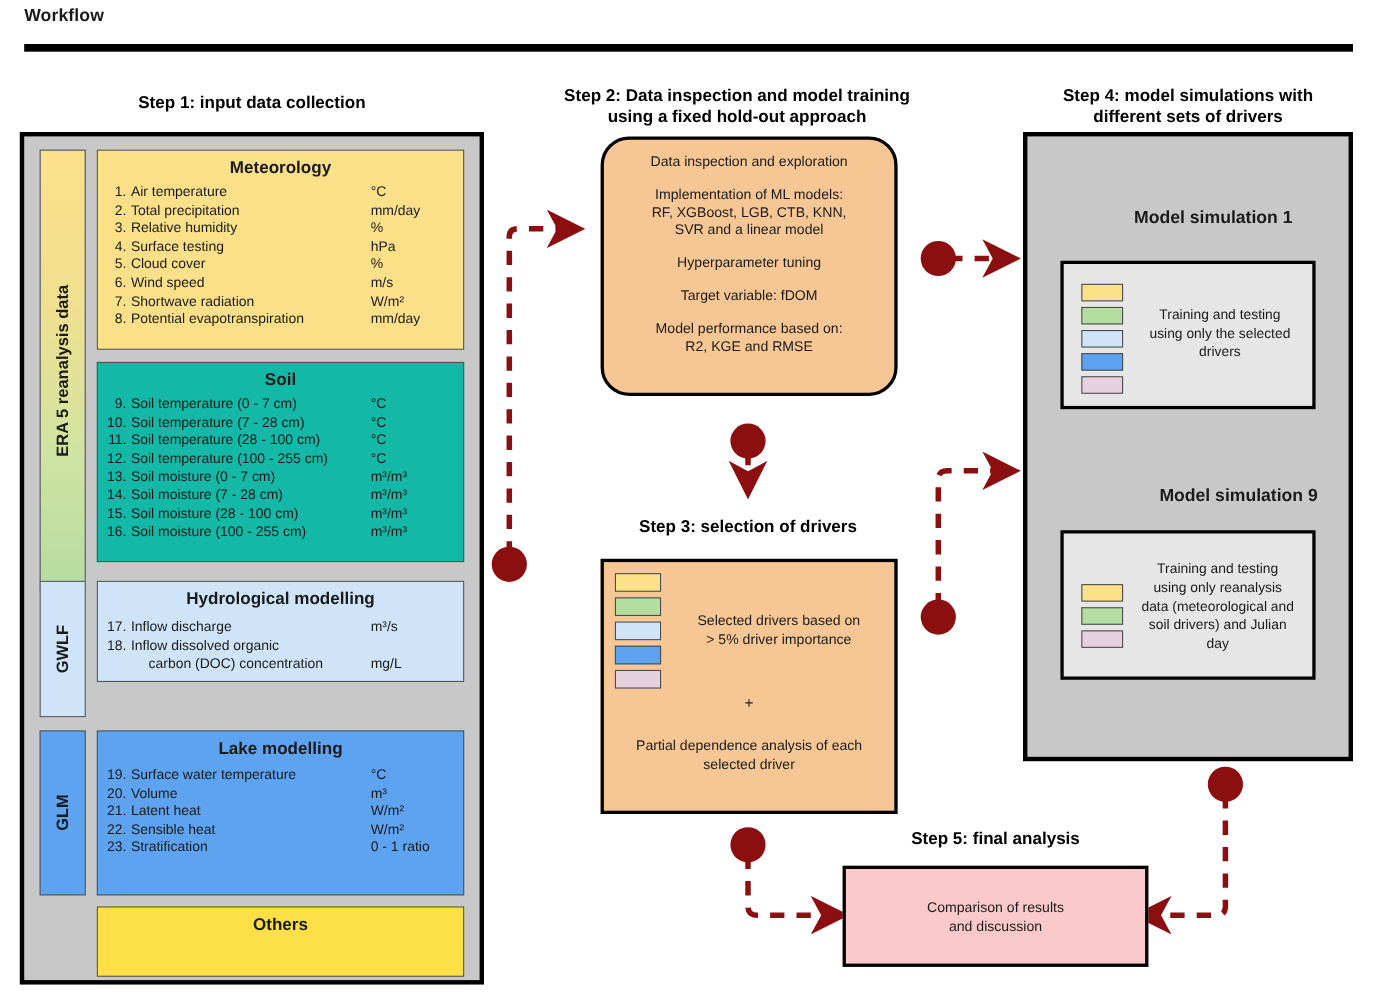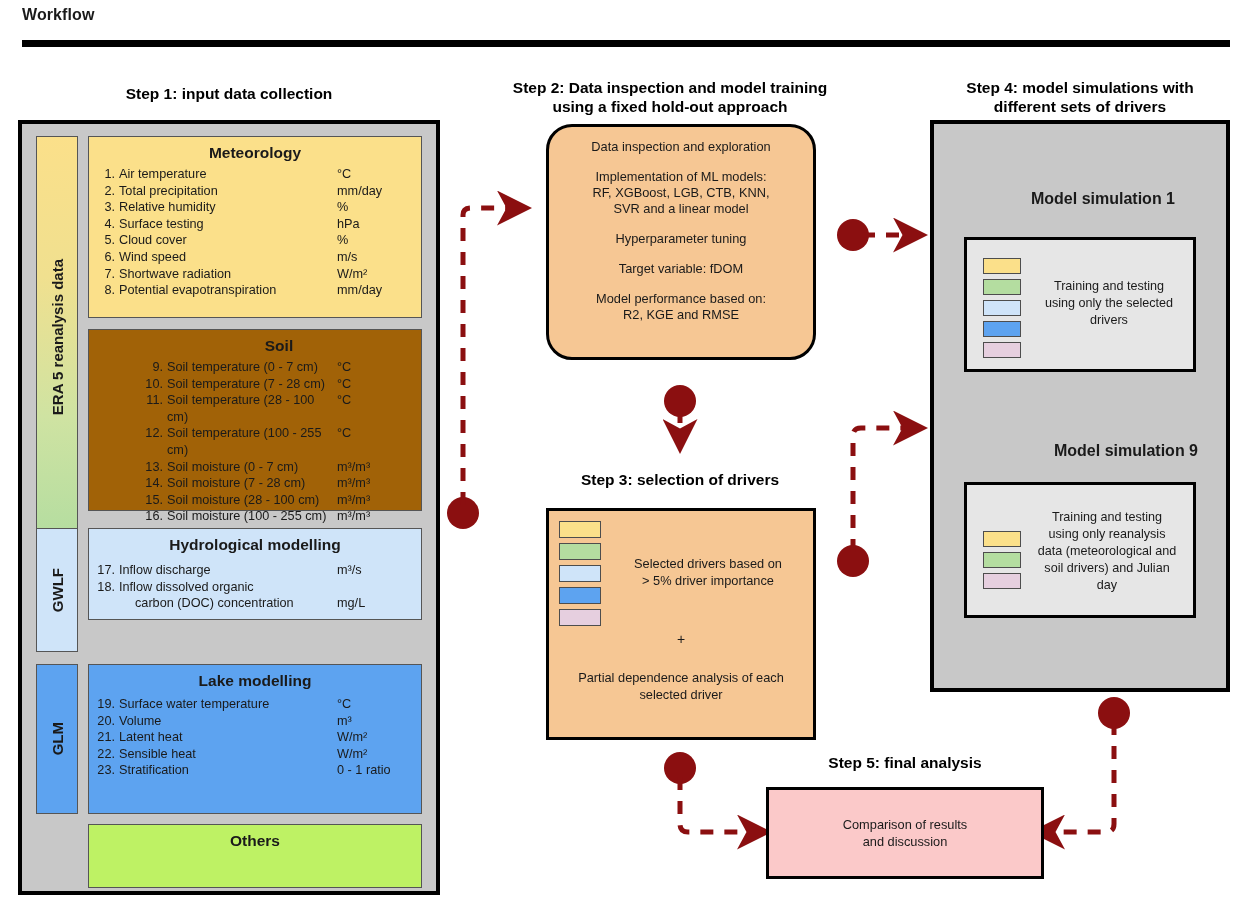--- a/index.html
+++ b/index.html
@@ -51,24 +51,24 @@
   .cat h3 { margin:2px 0 4px 0; font-size:15.5px; text-align:center; font-weight:bold; }
   .rowlist { font-size:12.7px; line-height:16.6px; }
   .rw { display:flex; padding:0 10px 0 0; }
   .rw .num { width:26px; text-align:right; flex:none; }
   .rw .nm  { flex:1 1 auto; padding-left:4px; }
   .rw .un  { width:74px; flex:none; }
   .rw .un2 { width:74px; flex:none; }
 
   
   .c-met  { background:#fbe08a; }
-  .c-soil { background:#a16207;padding-left:48px; }
+  .c-soil { background:#14b8a6; }
   .c-hyd  { background:#cfe4f9; }
   .c-lake { background:#5da3f0; }
-  .c-oth  { background:#bef264; }
+  .c-oth  { background:#fde047; }
   .c-era  { background:linear-gradient(to bottom,#fbe08a 0%,#f0e08f 35%,#cfe3a2 70%,#b4dda0 100%); }
 
   
   .orange { background:#f6c794; }
 
   
   .chip { border:1.6px solid #4d4d4d; }
 
   
   #arrows { position:absolute; inset:0; pointer-events:none; }

